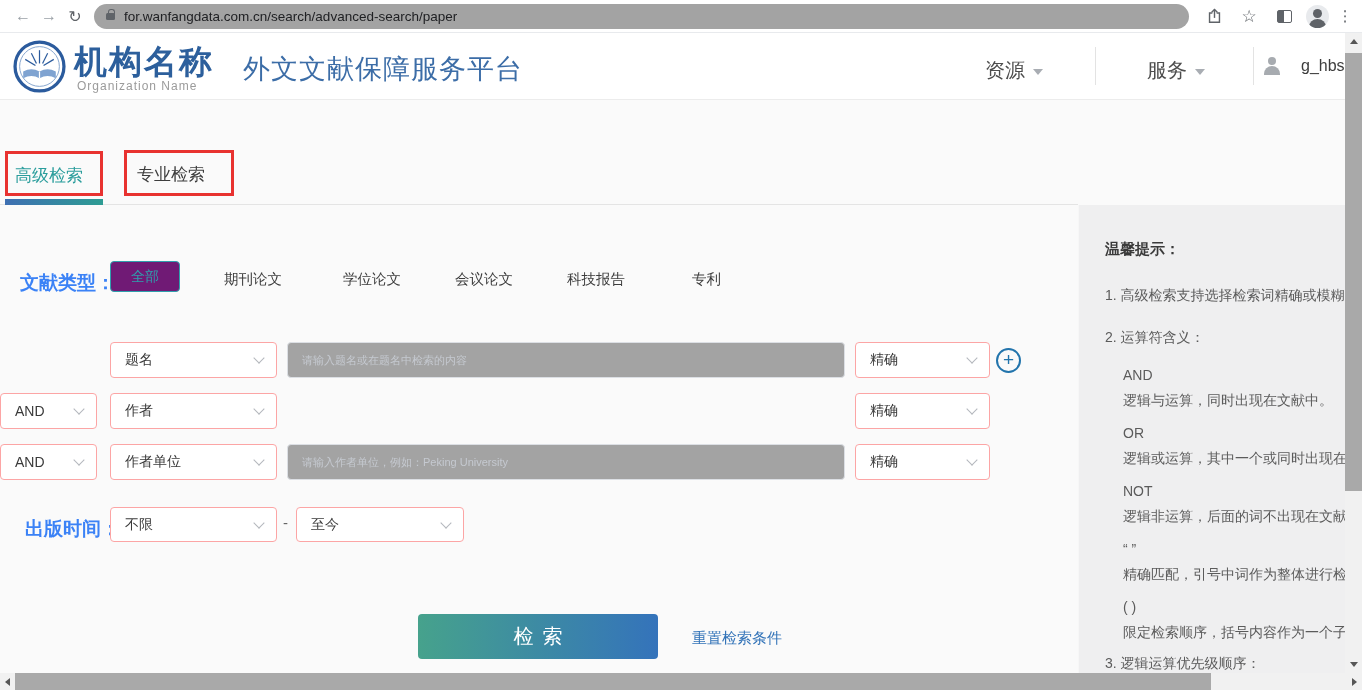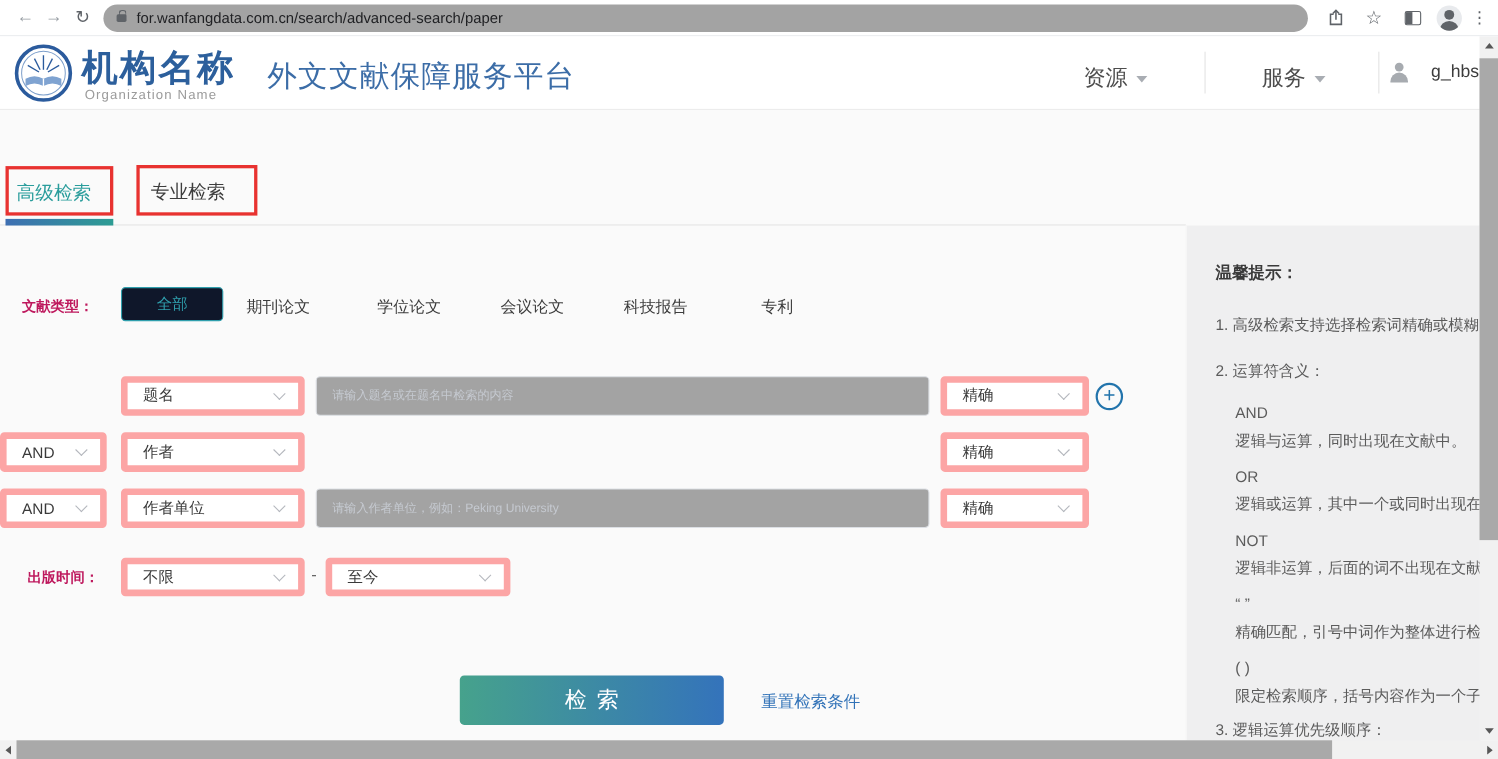--- a/index.html
+++ b/index.html
@@ -50,32 +50,32 @@
   .tab-adv { left:15px; top:164px; color:#2a9d9c; }
   .tab-pro { left:137px; top:163px; color:#3d3d3d; }
   .anno-box { position:absolute; border:3px solid #e83230; z-index:10; }
   .box-adv { left:5px; top:151px; width:98px; height:45px; }
   .box-pro { left:124px; top:150px; width:110px; height:46px; }
   .tab-divider { position:absolute; left:0; top:204px; width:1078px; height:1px; background:#e4e4e4; }
   .tab-underline { position:absolute; left:5px; top:199px; width:98px; height:6px;
     background:linear-gradient(90deg,#3e6fb2,#2d9c93); }
 
   
-  .lbl { position:absolute; font-size:13px; font-weight:bold; color:#be185d; }
+  .lbl { position:absolute; font-size:19px; font-weight:bold; color:#3b82f6; }
   .doctype-label { left:20px; top:270px; }
-  .chip { position:absolute; left:110px; top:261px; width:93px; height:31px; border:1px solid #2f9fad;
+  .chip { position:absolute; left:110px; top:261px; width:70px; height:31px; border:1px solid #2f9fad;
     border-radius:4px; color:#2f9fad; font-size:14px; display:flex; align-items:center; justify-content:center;
-    background:#0f172a; cursor:pointer; }
+    background:#701a75; cursor:pointer; }
   .dt-opt { position:absolute; top:270px; font-size:14.5px; color:#3d3d3d; cursor:pointer; }
   .dt-opt:nth-of-type(1) { left:224px; } .dt-opt:nth-of-type(2) { left:343px; }
   .dt-opt:nth-of-type(3) { left:455px; } .dt-opt:nth-of-type(4) { left:567px; }
   .dt-opt:nth-of-type(5) { left:692px; }
 
   
-  .sel { position:absolute; height:36px; background:#fff; border:6px solid #fca5a5; border-radius:4px;
+  .sel { position:absolute; height:36px; background:#fff; border:1px solid #fca5a5; border-radius:4px;
     display:flex; align-items:center; justify-content:space-between; padding:0 13px 0 14px;
     font-size:14px; color:#3a3a3a; cursor:pointer; }
   .chev { width:8px; height:8px; border-right:1.6px solid #b4b7bd; border-bottom:1.6px solid #b4b7bd;
     transform:rotate(45deg); margin-top:-4px; flex:0 0 auto; }
   .inp { position:absolute; height:36px; background:#a3a3a3; border:1px solid #dcdfe4; border-radius:4px;
     padding:0 14px; font-size:11px; color:#333; font-family:"Liberation Sans",sans-serif; outline:none; }
   .inp::placeholder { color:#c5c9d0; }
   .r1 { top:342px; } .r2 { top:393px; } .r3 { top:444px; }
   .sel-op    { left:0;     width:97px; }
   .sel-field { left:110px; width:167px; }

